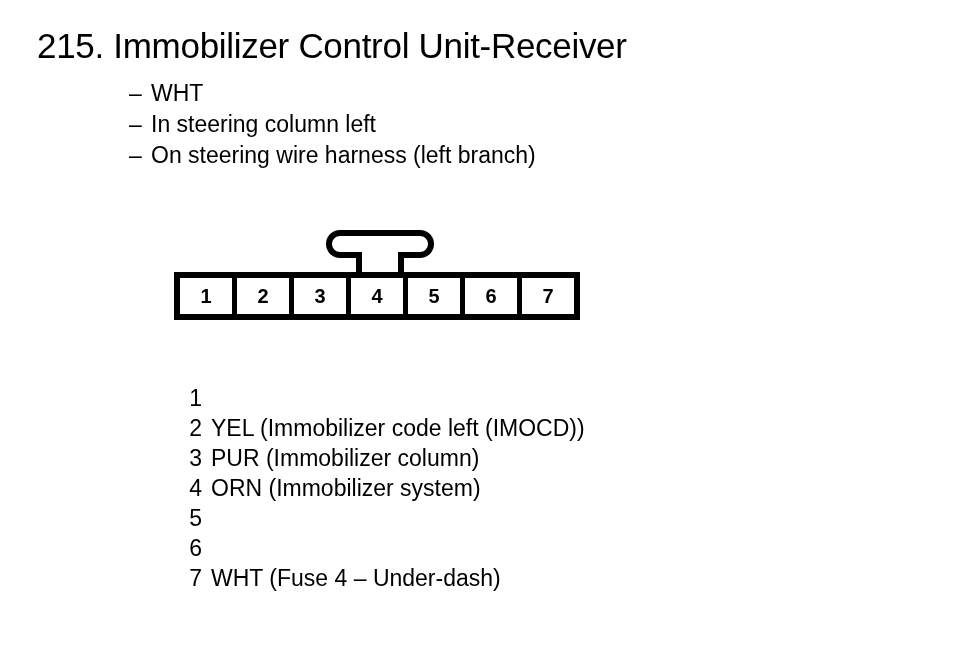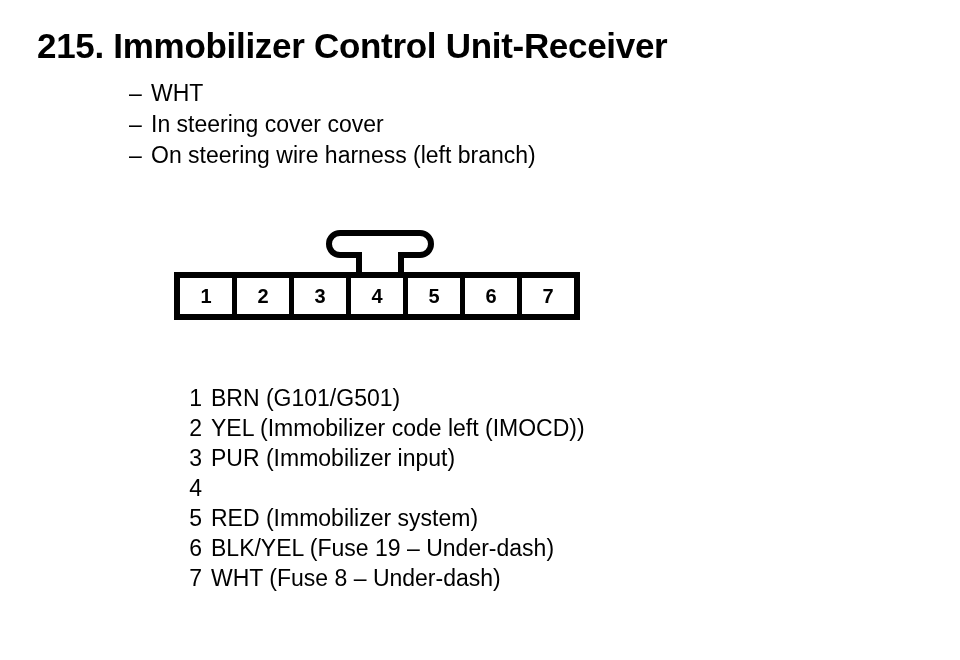--- a/index.html
+++ b/index.html
@@ -16,21 +16,21 @@
     color: #000000;
     -webkit-font-smoothing: none;
   }
 
   
   #page-title {
     position: absolute;
     left: 37px;
     top: 26px;
     font-size: 35px;
-    font-weight: bold;
+    font-weight: normal;
     letter-spacing: -0.3px;
     white-space: nowrap;
     line-height: 40px;
   }
 
   
   #notes {
     position: absolute;
     left: 129px;
     top: 78px;
@@ -137,21 +137,21 @@
 
 <div id="page-title">215. Immobilizer Control Unit-Receiver</div>
 
 <div id="notes">
   <div class="note-row">
     <span class="note-dash">–</span>
     <span class="note-text">WHT</span>
   </div>
   <div class="note-row">
     <span class="note-dash">–</span>
-    <span class="note-text">In steering cover cover</span>
+    <span class="note-text">In steering column left</span>
   </div>
   <div class="note-row">
     <span class="note-dash">–</span>
     <span class="note-text">On steering wire harness (left branch)</span>
   </div>
 </div>
 
 <div id="connector-diagram">
 
   <div id="connector-tab">
@@ -167,38 +167,36 @@
     <div class="pin-cell">5</div>
     <div class="pin-cell">6</div>
     <div class="pin-cell">7</div>
   </div>
 
 </div>
 
 <div id="pin-legend">
   <div class="legend-row">
     <span class="legend-num">1</span>
-    <span class="legend-label">BRN (G101/G501)</span>
   </div>
   <div class="legend-row">
     <span class="legend-num">2</span>
     <span class="legend-label">YEL (Immobilizer code left (IMOCD))</span>
   </div>
   <div class="legend-row">
     <span class="legend-num">3</span>
-    <span class="legend-label">PUR (Immobilizer input)</span>
+    <span class="legend-label">PUR (Immobilizer column)</span>
   </div>
   <div class="legend-row">
     <span class="legend-num">4</span>
+    <span class="legend-label">ORN (Immobilizer system)</span>
   </div>
   <div class="legend-row">
     <span class="legend-num">5</span>
-    <span class="legend-label">RED (Immobilizer system)</span>
   </div>
   <div class="legend-row">
     <span class="legend-num">6</span>
-    <span class="legend-label">BLK/YEL (Fuse 19 – Under-dash)</span>
   </div>
   <div class="legend-row">
     <span class="legend-num">7</span>
-    <span class="legend-label">WHT (Fuse 8 – Under-dash)</span>
+    <span class="legend-label">WHT (Fuse 4 – Under-dash)</span>
   </div>
 </div>
 
 </body></html>

